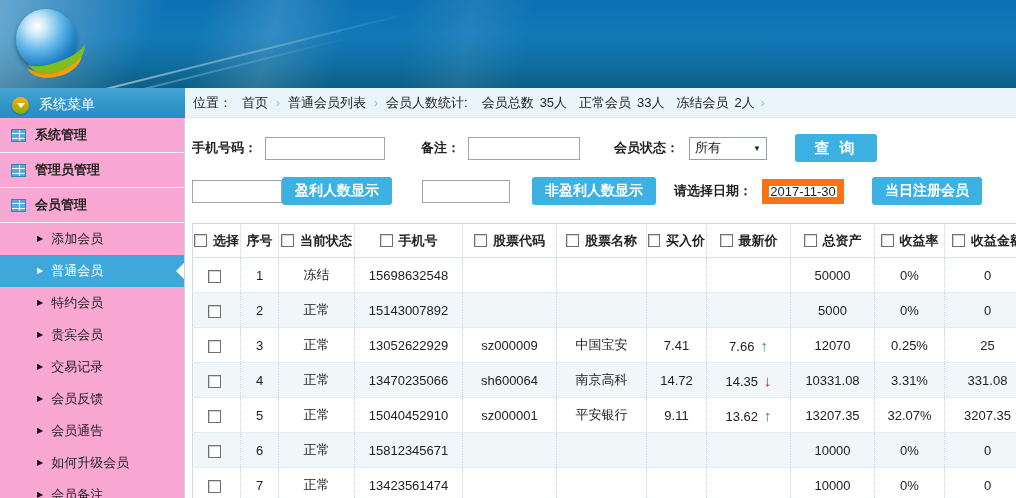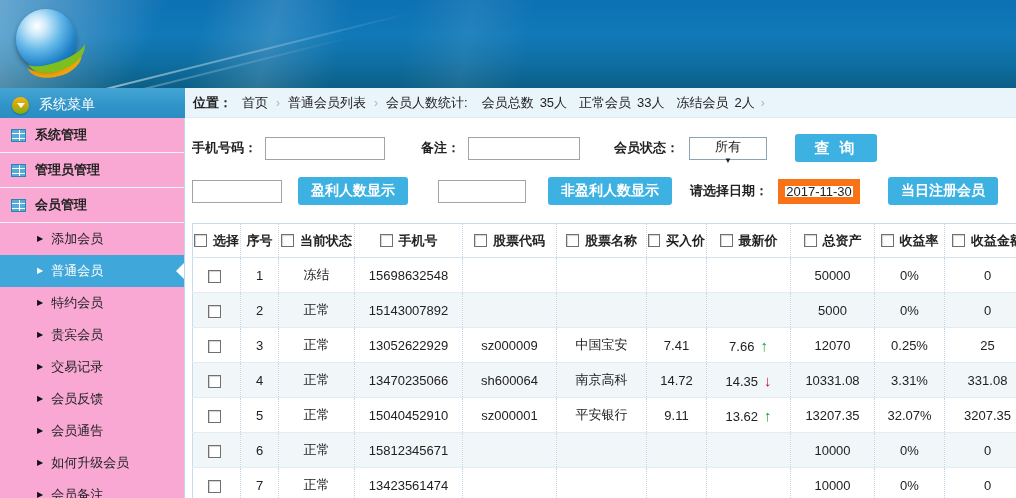--- a/index.html
+++ b/index.html
@@ -67,21 +67,21 @@
   .menu-circle-icon i {
     display:block; width:0; height:0;
     border-left:4px solid transparent; border-right:4px solid transparent; border-top:5px solid #fff;
   }
   .menu-header-label { font-size:14px; }
   .breadcrumb {
     flex:1; display:flex; align-items:center; padding-left:8px;
     background:#eaf4fb; font-size:13px; color:#222;
     border-bottom:1px solid #ddebf5;
   }
-  .crumb-label { font-weight:bold; margin-right:8px; }
+  .crumb-label { font-weight:normal; margin-right:8px; }
   .crumb-link { margin:0 2px; cursor:pointer; }
   .crumb-chev { color:#8fc0dd; margin:0 6px; font-size:12px; }
   .crumb-stats-title { margin:0 2px; }
   .crumb-stat-name { margin-left:12px; }
   .crumb-stat-value { margin-left:6px; }
 
   
   .content-row { display:flex; height:380px; }
 
   
@@ -113,30 +113,30 @@
   .txt-input {
     height:23px; border:1px solid #a3a3a3; background:#fff; font-size:13px; padding:0 4px;
     font-family:inherit; outline:none;
   }
   .in-phone { width:120px; margin-left:8px; }
   .lbl-note { margin-left:36px; }
   .in-note  { width:112px; margin-left:8px; }
   .lbl-status { margin-left:34px; }
   .select-box {
     width:78px; height:23px; margin-left:10px; border:1px solid #8ea4b3; background:#fff;
-    display:flex; align-items:center; justify-content:space-between; padding:0 5px; font-size:13px; cursor:pointer;flex-direction:column;
+    display:flex; align-items:center; justify-content:space-between; padding:0 5px; font-size:13px; cursor:pointer;
   }
   .select-caret { font-size:8px; color:#222; }
   .btn {
     border:none; background:#3db2e2; color:#fff; font-family:inherit; font-weight:bold;
     border-radius:3px; cursor:pointer; height:28px; font-size:14px; padding:0 13px;
   }
   .btn-query { margin-left:28px; width:82px; letter-spacing:3px; font-size:15px; }
   .in-profit { width:90px; }
-  .btn-profit { margin-left:16px; }
+  .btn-profit { }
   .in-nonprofit { width:88px; margin-left:30px; }
   .btn-nonprofit { margin-left:22px; }
   .lbl-date { margin-left:18px; }
   .date-box {
     width:82px; height:25px; margin-left:10px; border:7px solid #f97316; background:#fff;
     display:flex; align-items:center; justify-content:center; font-size:13px; cursor:pointer;
   }
   .btn-register { margin-left:28px; }
 
   

